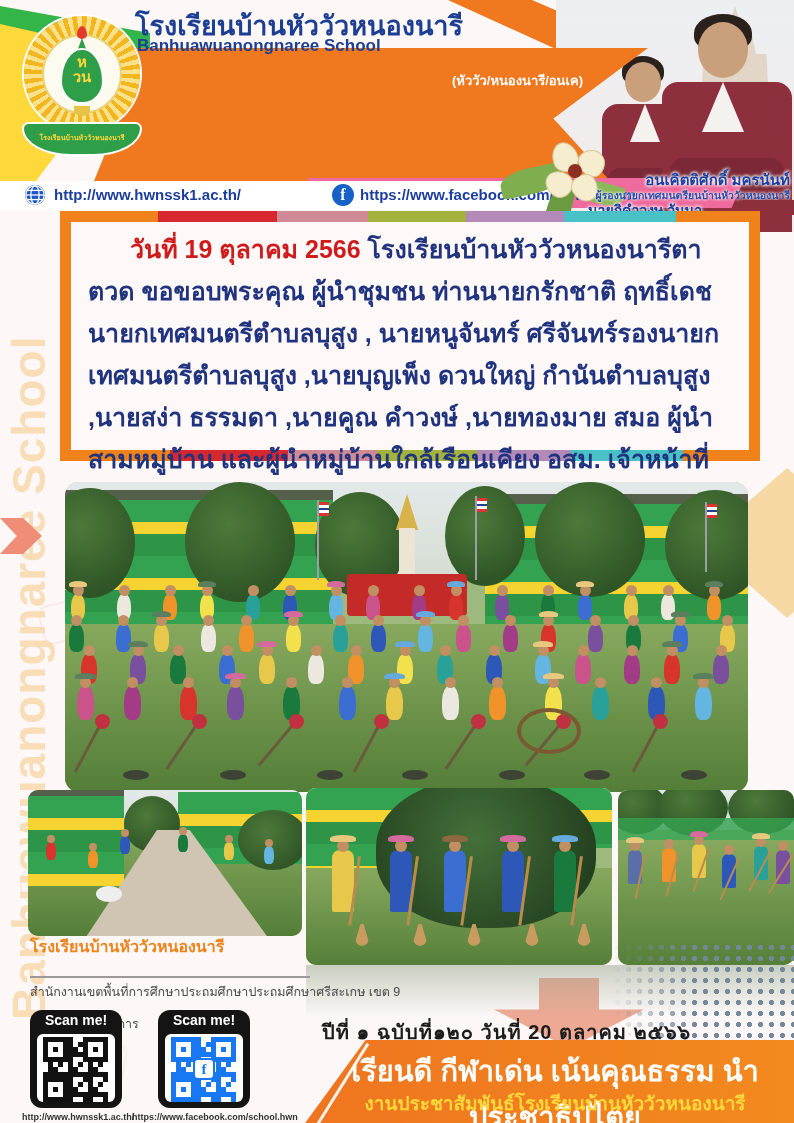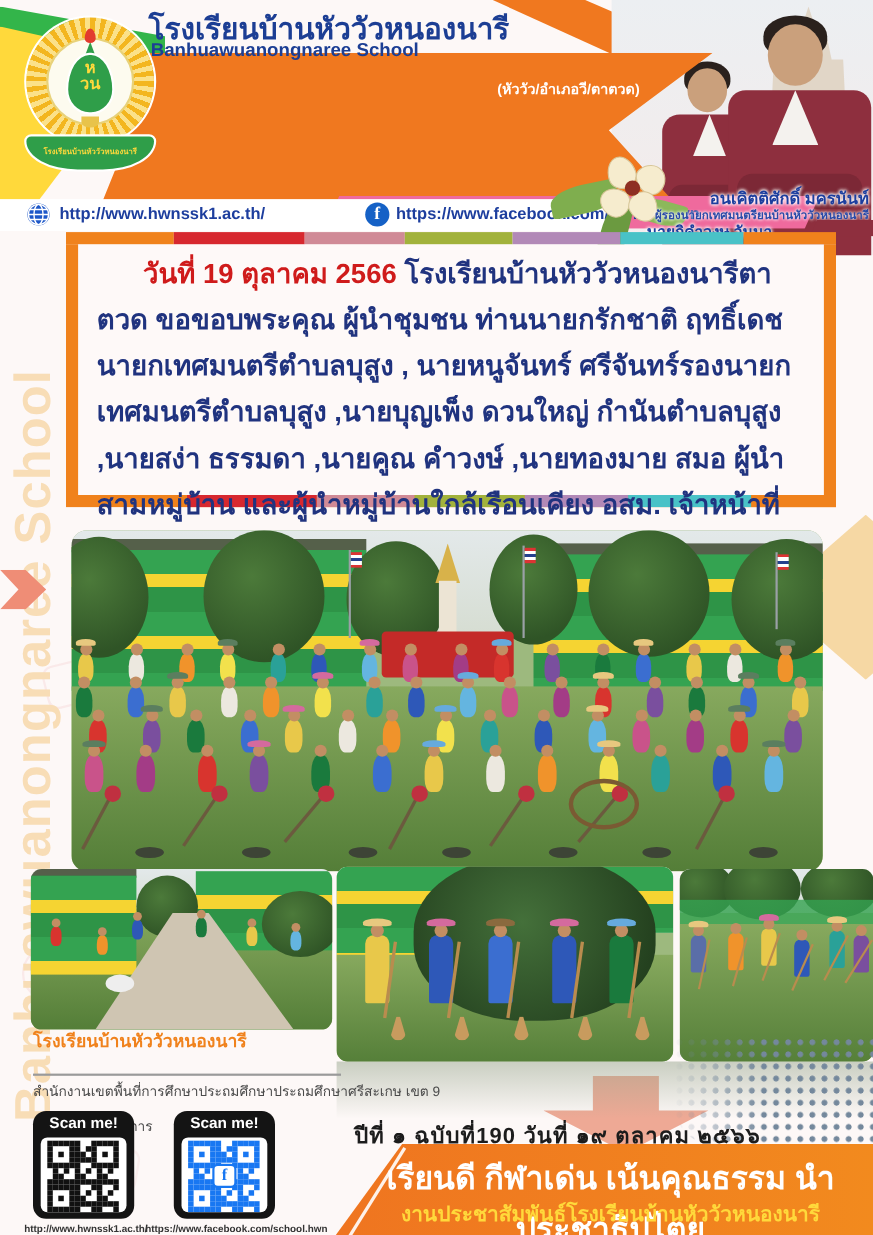--- a/index.html
+++ b/index.html
@@ -182,21 +182,21 @@
 
   <div class="man">
     <div class="hair abs" style="left:694px;top:14px;width:58px;height:38px;"></div>
     <div class="head abs" style="left:698px;top:22px;width:50px;height:56px;"></div>
     <div class="suit abs" style="left:662px;top:82px;width:130px;height:150px;"></div>
     <div class="shirt abs" style="left:702px;top:82px;width:42px;height:50px;"></div>
     <div class="arms abs" style="left:670px;top:158px;width:114px;height:32px;"></div>
   </div>
 
   <div class="banner"></div>
-  <div class="banner-sub">(หัววัว/อำเภอวี/ตาตวด)</div>
+  <div class="banner-sub">(หัววัว/หนองนารี/อนเค)</div>
 
   <div class="school-th">โรงเรียนบ้านหัววัวหนองนารี</div>
   <div class="school-en">Banhuawuanongnaree School</div>
 
   <div class="logo">
     <div class="sunburst"></div>
     <div class="logo-inner"></div>
     <div class="logo-drop-tip"></div>
     <div class="logo-flame"></div>
     <div class="logo-drop"></div>
@@ -866,19 +866,19 @@
           <div class="qr-cell" style="left: 45px; top: 60px; background: rgb(24, 119, 242);"></div>
           <div class="qr-cell" style="left: 60px; top: 60px; background: rgb(24, 119, 242);"></div>
         </div>
       <div class="qr-center-fb">f</div>
     </div>
   </div>
   <div class="qr-url" style="left:22px;top:1112px;width:110px;text-align:center;">http://www.hwnssk1.ac.th/</div>
   <div class="qr-url" style="left:132px;top:1112px;width:150px;text-align:center;">https://www.facebook.com/school.hwn</div>
 
   <div class="dots"></div>
-  <div class="issue-line">ปีที่ ๑   ฉบับที่190 วันที่   ๑๙  ตุลาคม   ๒๕๖๖</div>
+  <div class="issue-line">ปีที่ ๑   ฉบับที่๑๒๐ วันที่   20  ตุลาคม   ๒๕๖๖</div>
   <div class="slogan-band"></div>
   <div class="slogan-line"></div>
   <div class="slogan">เรียนดี กีฬาเด่น เน้นคุณธรรม นำประชาธิปไตย</div>
   <div class="credit">งานประชาสัมพันธ์โรงเรียนบ้านหัววัวหนองนารี</div>
 
 </div>
 
 </body></html>

